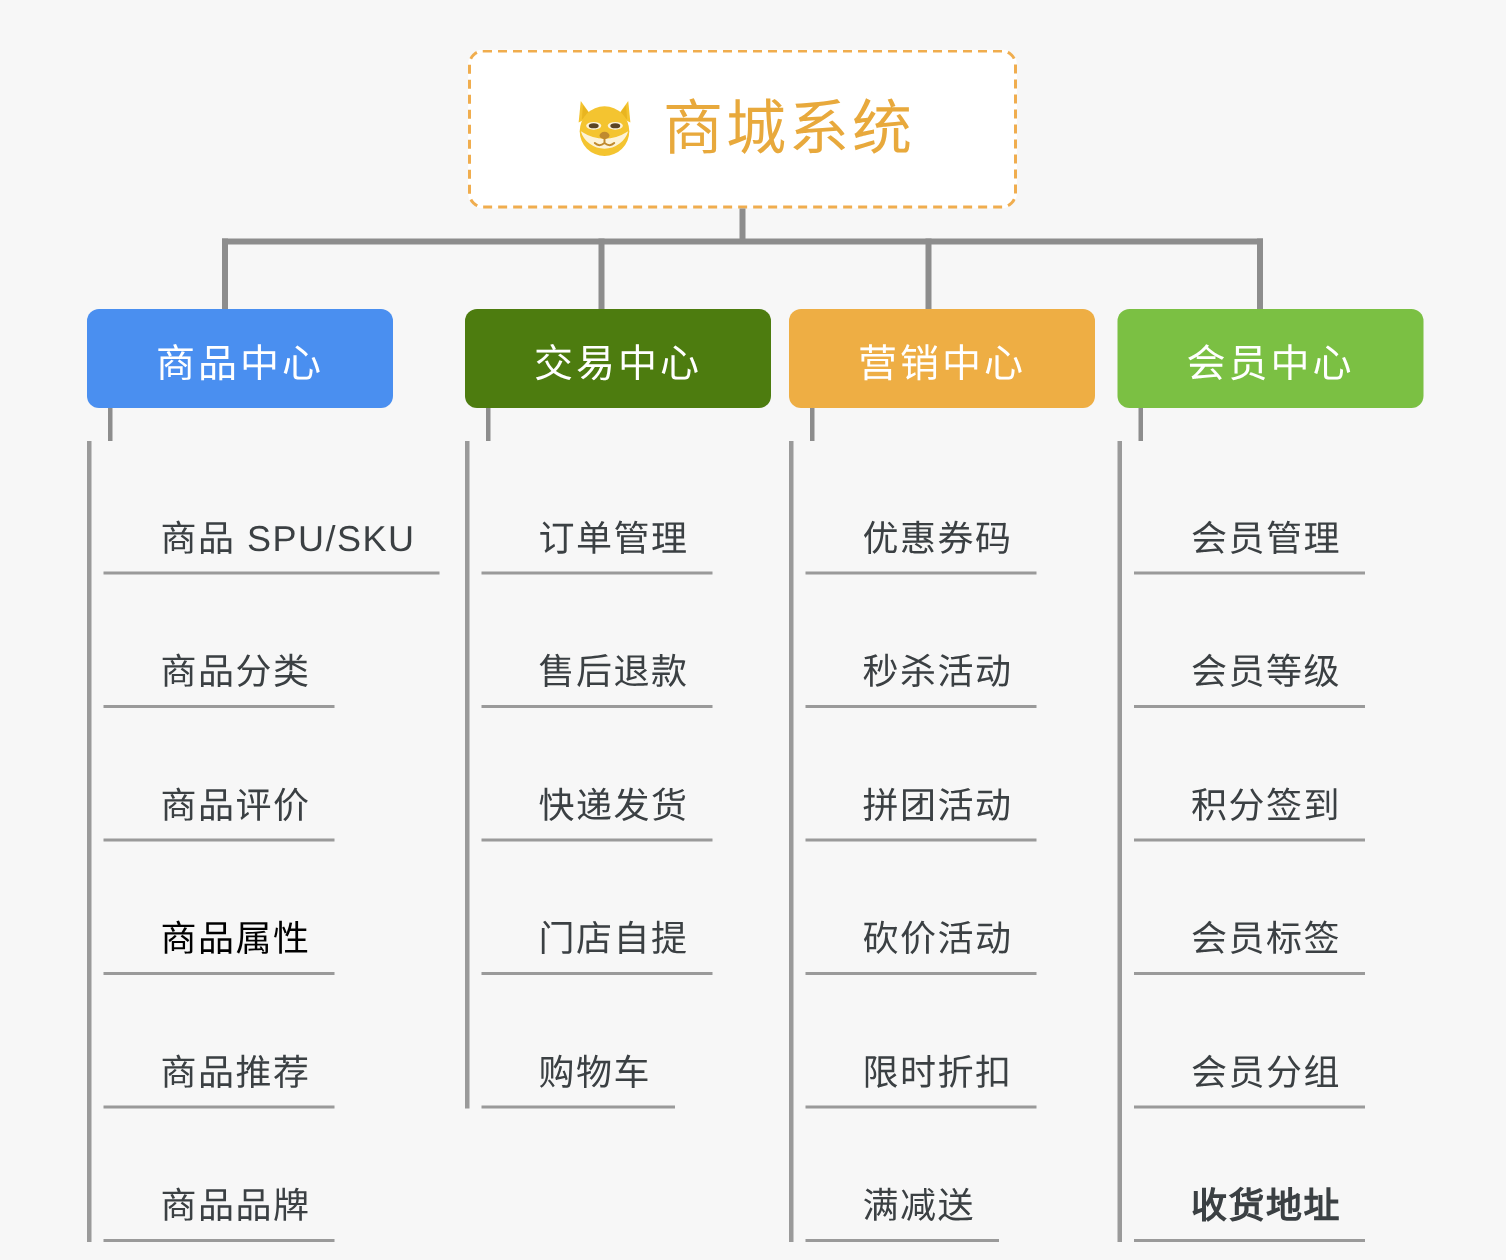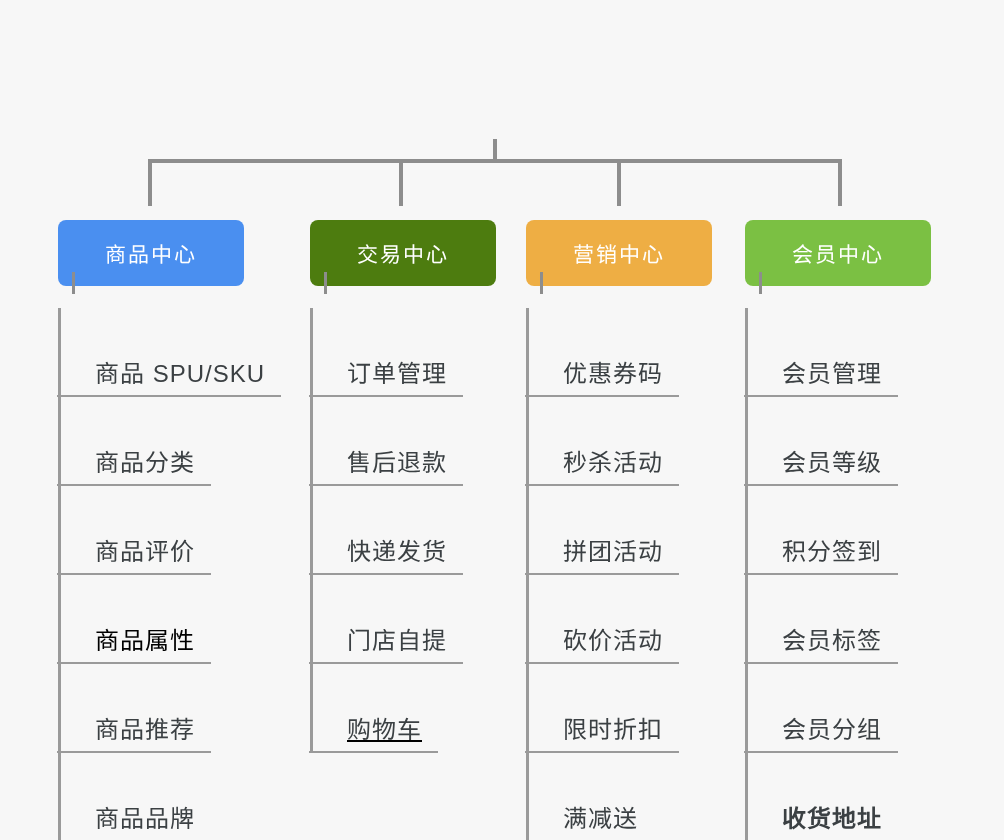--- a/index.html
+++ b/index.html
@@ -84,48 +84,47 @@
     position: absolute;
     top: 206px;
     width: 232px;
   }
   .col-1 { left: 58px; }
   .col-2 { left: 310px; }
   .col-3 { left: 526px; }
   .col-4 { left: 745px; }
 
   .cat-box {
-    width: 186px;
+    width: 204px;
     height: 66px;
     box-sizing: border-box;
     border-radius: 8px;
     display: flex;
     align-items: center;
     justify-content: center;
     color: #ffffff;
-    font-size: 21px;
+    font-size: 26px;
     letter-spacing: 2px;
     white-space: nowrap;
-    margin-top: 14px;
   }
 
   
   .cat-stem {
     position: absolute;
     left: 14px;
     top: 66px;
     width: 3px;
     height: 22px;
     background: #8d8d8d;
   }
 
   .leaf-list {
     position: relative;
     margin-top: 22px;
-    padding-left: 12px;
+    padding-left: 24px;
     border-left: 3px solid #9a9a9a;
   }
 
   .leaf-item {
     position: relative;
     height: 89px;
     box-sizing: border-box;
     display: flex;
     align-items: flex-end;
     border-bottom: 2px solid #9a9a9a;
@@ -145,20 +144,38 @@
     letter-spacing: 1px;
   }
 
   
 </style>
 </head>
 <body style="background: rgb(247, 247, 247);">
 
 <div id="mindmap">
 
+  <div class="root-node" style="border-color: rgb(240, 173, 78);">
+    <svg class="root-logo" viewBox="0 0 64 64" aria-hidden="true">
+      <path d="M10 6 L8 26 L20 20 Z" fill="#f4c430"></path>
+      <path d="M54 6 L56 26 L44 20 Z" fill="#f4c430"></path>
+      <path d="M12 10 L11 23 L19 19 Z" fill="#e9b520"></path>
+      <path d="M52 10 L53 23 L45 19 Z" fill="#e9b520"></path>
+      <circle cx="32" cy="34" r="23" fill="#f4c430"></circle>
+      <path d="M9 36 a23 23 0 0 0 46 0 a23 23 0 0 1 -46 0 Z" fill="#f4c430"></path>
+      <path d="M10 34 q22 14 44 0 a23 23 0 0 1 -44 0 Z" fill="#fdf3d8"></path>
+      <ellipse cx="22" cy="29" rx="7" ry="3.6" fill="#fdf3d8"></ellipse>
+      <ellipse cx="42" cy="29" rx="7" ry="3.6" fill="#fdf3d8"></ellipse>
+      <ellipse cx="22" cy="29" rx="4.6" ry="2.4" fill="#5a4424"></ellipse>
+      <ellipse cx="42" cy="29" rx="4.6" ry="2.4" fill="#5a4424"></ellipse>
+      <ellipse cx="32" cy="38" rx="4.6" ry="3.4" fill="#c08a2e"></ellipse>
+      <path d="M32 41 v4 M32 45 q-5 4 -9 0 M32 45 q5 4 9 0" stroke="#c08a2e" stroke-width="1.8" fill="none" stroke-linecap="round"></path>
+    </svg>
+    <span class="root-title" style="color: rgb(232, 169, 60);">商城系统</span>
+  </div>
 
   <div class="conn conn-root-stem" style="background: rgb(141, 141, 141);"></div>
   <div class="conn conn-bus" style="background: rgb(141, 141, 141);"></div>
   <div class="conn conn-drop drop-1" style="background: rgb(141, 141, 141);"></div>
   <div class="conn conn-drop drop-2" style="background: rgb(141, 141, 141);"></div>
   <div class="conn conn-drop drop-3" style="background: rgb(141, 141, 141);"></div>
   <div class="conn conn-drop drop-4" style="background: rgb(141, 141, 141);"></div>
 
   <div class="column col-1">
     <div class="cat-box" style="background: rgb(74, 143, 240);">
@@ -198,21 +215,21 @@
         </div>
       <div class="leaf-item" style="border-bottom-color: rgb(154, 154, 154); width: 154px;">
           <span class="leaf-text" style="color: rgb(59, 64, 67);">售后退款</span>
         </div>
       <div class="leaf-item" style="border-bottom-color: rgb(154, 154, 154); width: 154px;">
           <span class="leaf-text" style="color: rgb(59, 64, 67);">快递发货</span>
         </div>
       <div class="leaf-item" style="border-bottom-color: rgb(154, 154, 154); width: 154px;">
           <span class="leaf-text" style="color: rgb(59, 64, 67);">门店自提</span>
         </div>
-      <div class="leaf-item" style="border-bottom-color: rgb(154, 154, 154); width: 129px; text-decoration: underline;">
+      <div class="leaf-item" style="border-bottom-color: rgb(154, 154, 154); width: 129px;">
           <span class="leaf-text" style="color: rgb(59, 64, 67);">购物车</span>
         </div>
     </div>
   </div>
 
   <div class="column col-3">
     <div class="cat-box" style="background: rgb(238, 174, 68);">
       <span>营销中心</span>
     </div>
     <div class="cat-stem" style="background: rgb(141, 141, 141);"></div>

